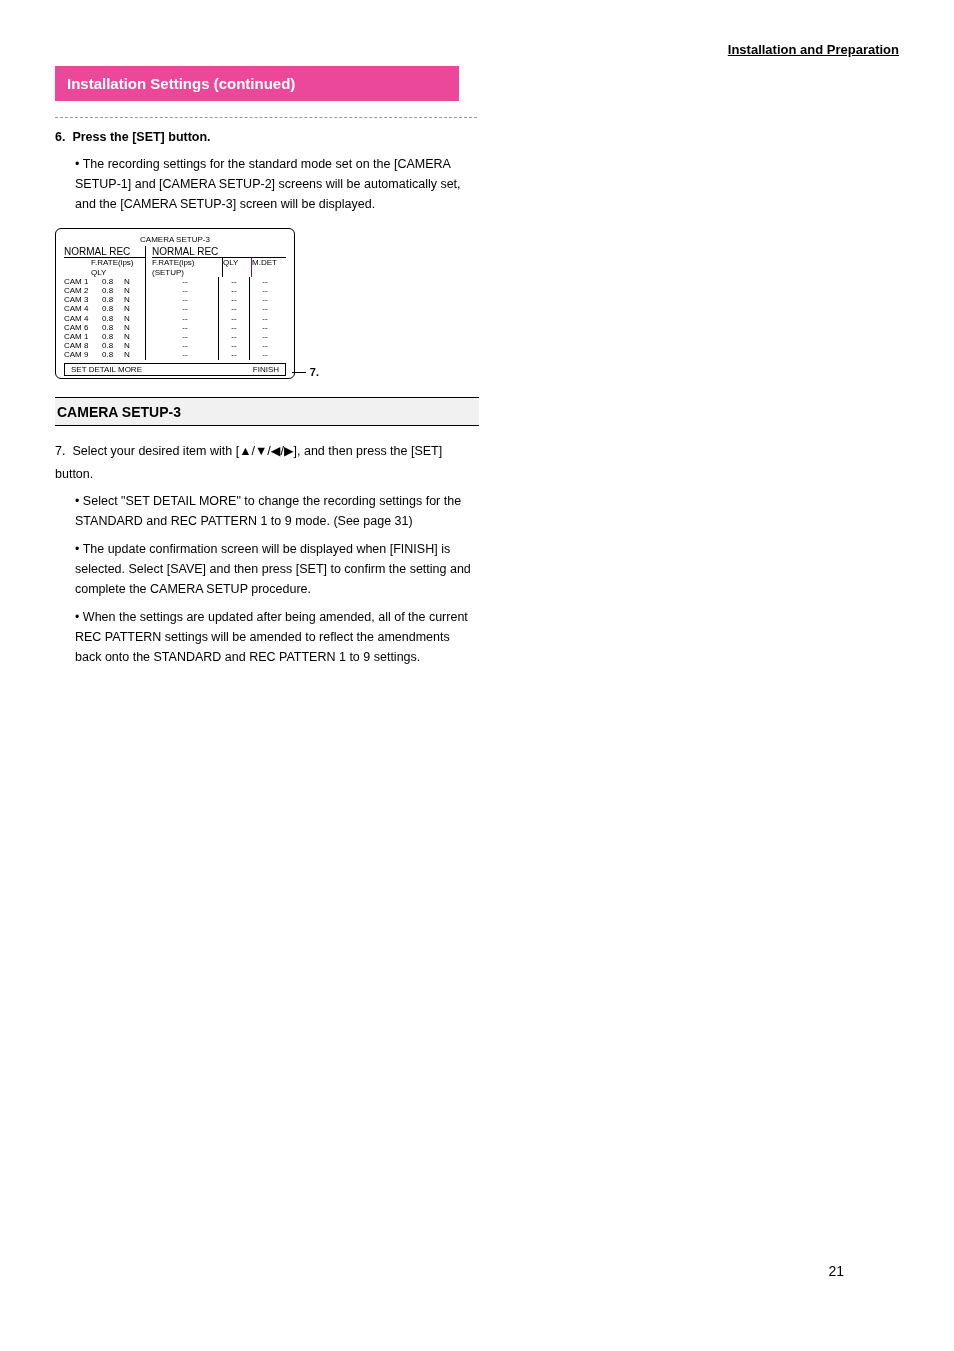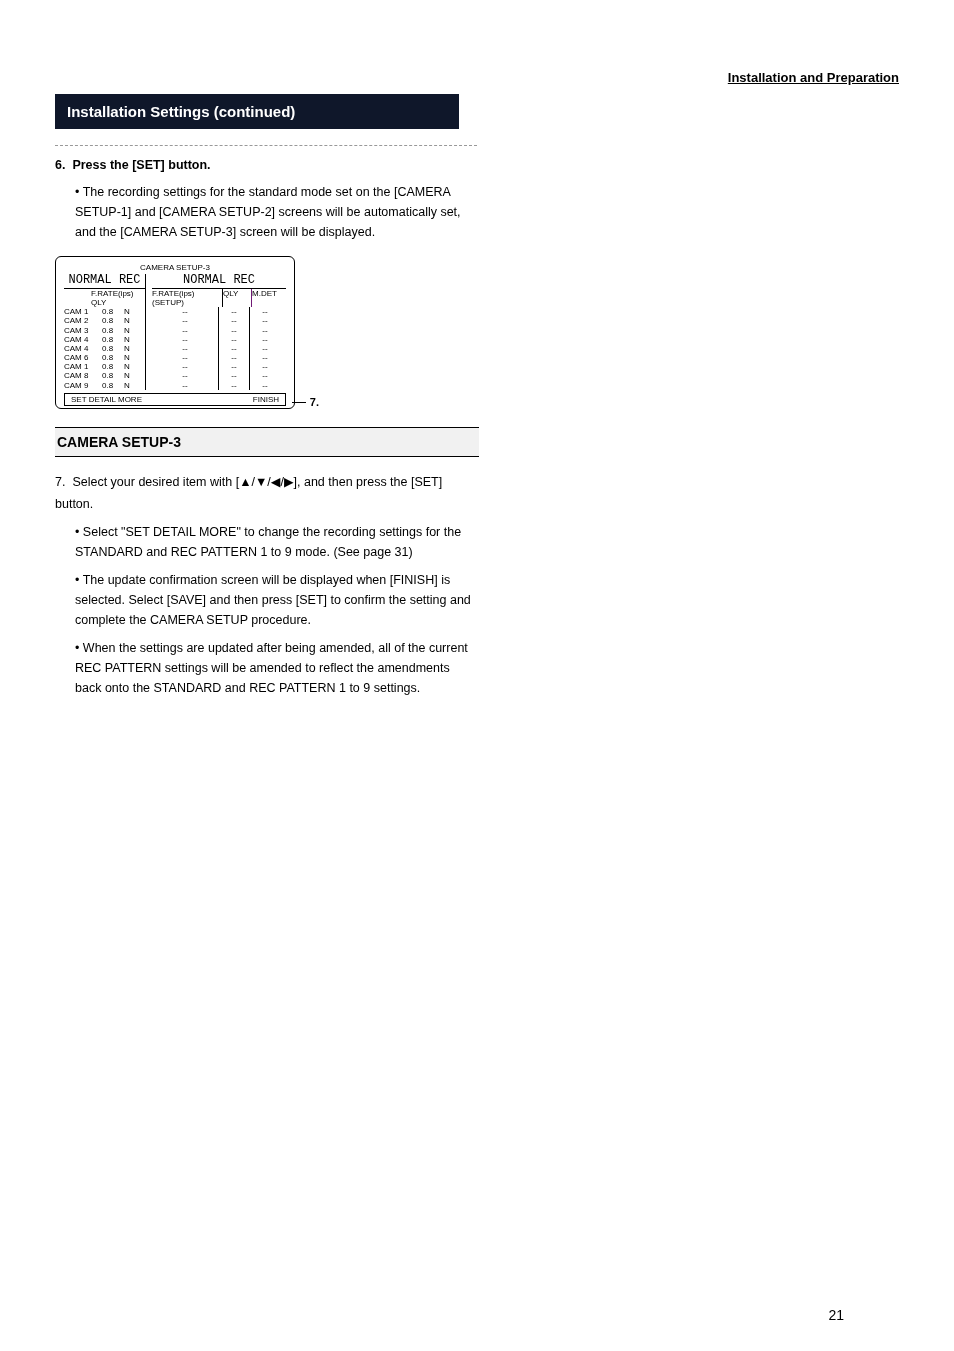--- a/index.html
+++ b/index.html
@@ -12,24 +12,23 @@
     width: 954px;
     box-sizing: border-box;
     line-height: 1.55;
   }
   .page-header {
     text-align: right;
     font-weight: bold;
     text-decoration: underline;
     font-size: 13px;
     margin-bottom: 6px;
-    margin-top: 28px;
   }
   .title-bar {
-    background: #0f172a;
+    background: #ec4899;
     color: #fff;
     font-weight: bold;
     font-size: 15px;
     padding: 6px 12px;
     width: 380px;
     margin-bottom: 16px;
   }
   .dashed-sep {
     border: none;
     border-top: 1px dashed #999;
@@ -45,21 +44,21 @@
     border: 1px solid #000;
     border-radius: 6px;
     padding: 6px 8px 2px 8px;
     font-size: 8px;
     line-height: 1.15;
   }
   .diagram-title { text-align: center; margin-bottom: 2px; font-size: 8px; }
   .columns { display: flex; }
   .col-left { width: 92px; }
   .col-right { flex: 1; padding-left: 6px; }
-  .col-head { text-align: center; font-size: 12px; font-family: Liberation Mono, monospace; }
+  .col-head { text-align: left; font-size: 10px; }
   .subhead { font-size: 8px; border-right: 1px solid #000; margin-left: 27px; }
   .head-sep { border-top: 1px solid #000; width: 100%; height: 0; }
   .row { display: flex; font-size: 8px; }
   .row .c { padding-right: 4px; }
   .row .cn { width: 34px; }
   .row .rate { width: 18px; }
   .row .qly { width: 14px; }
   .alarm-sub { display: flex; font-size: 8px; }
   .alarm-sub div { padding-right: 4px; }
   .dash-cell { text-align: center; width: 66px; border-right:1px solid #000; }
@@ -90,21 +89,21 @@
     font-size: 14px;
     padding: 4px 2px 2px 2px;
     border-top: 1px solid #000;
     border-bottom: 1px solid #000;
     background: #f1f1f1;
     width: 420px;
     margin-bottom: 14px;
   }
   .step7 { font-weight: normal; width: 420px; line-height: 1.8; }
   .tri { font-family: Arial; }
-  .page-num { position: absolute; right: 55px; bottom: 12px; font-size: 14px;}
+  .page-num { position: absolute; right: 55px; bottom: 28px; font-size: 14px;}
   .page-wrap { position: relative; min-height: 1271px;}
   .vbar-normal { border-right:1px solid #000; }
 </style>
 </head>
 <body>
 
 <div class="page-wrap">
 
   <div class="page-header">Installation and Preparation</div>
 

